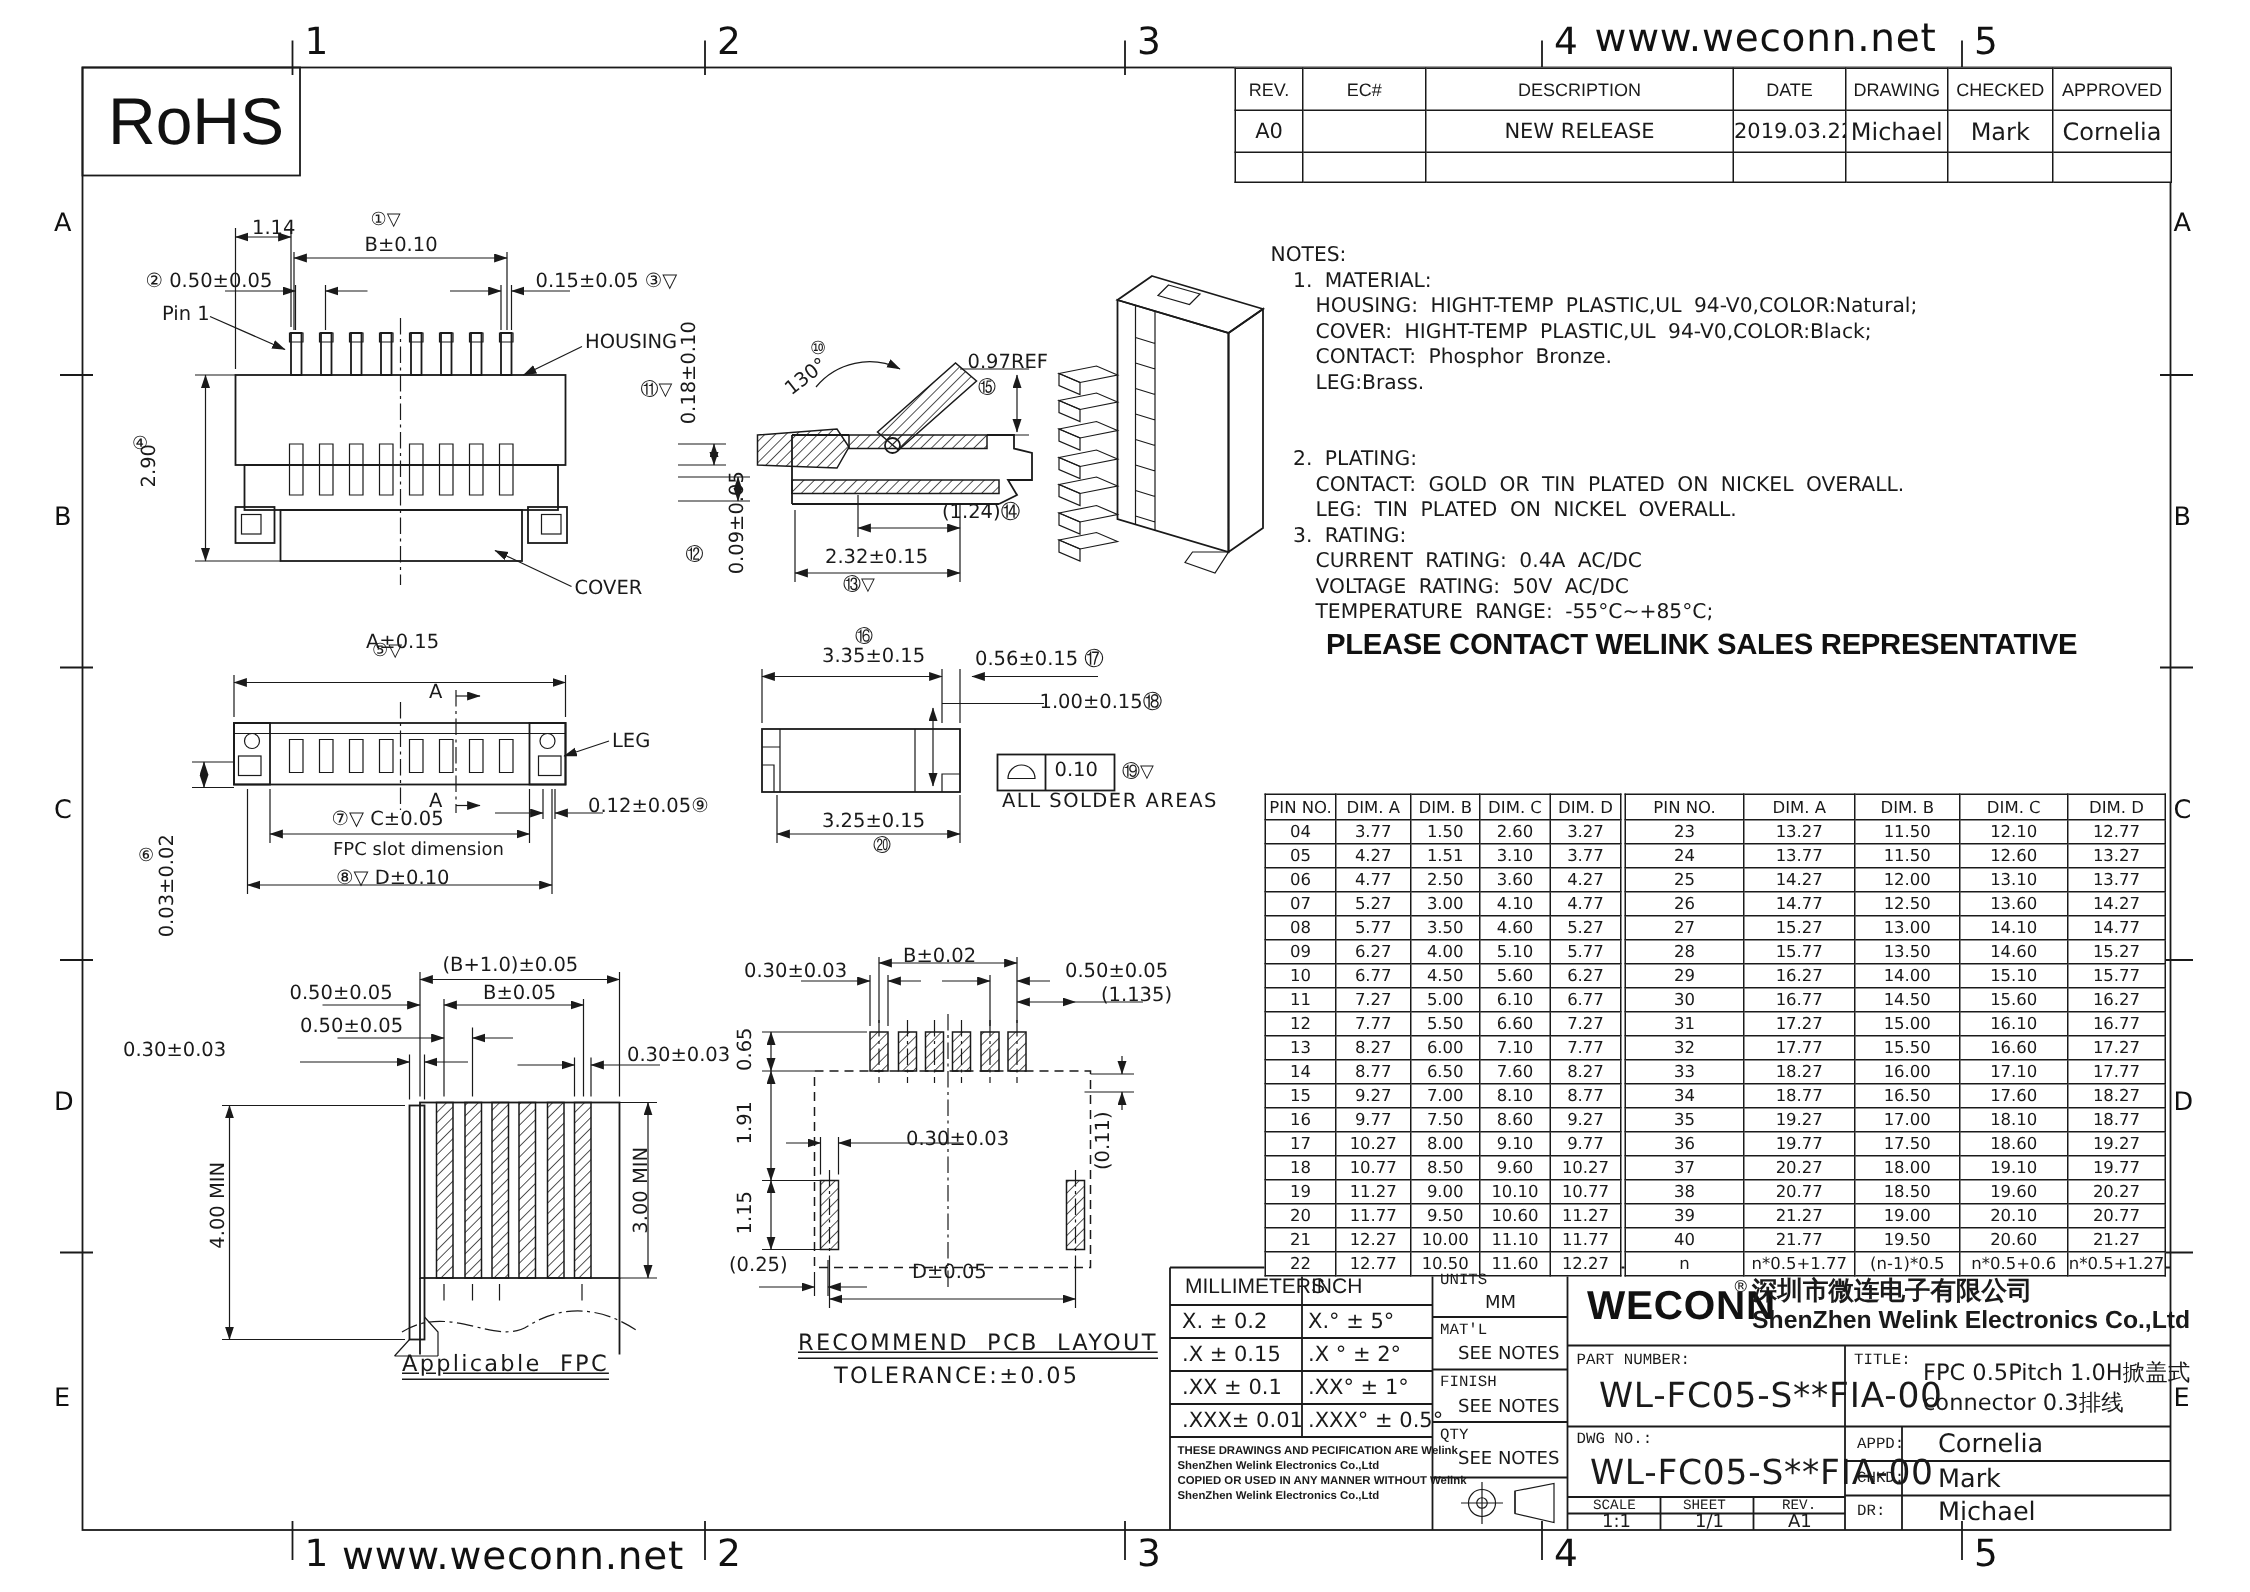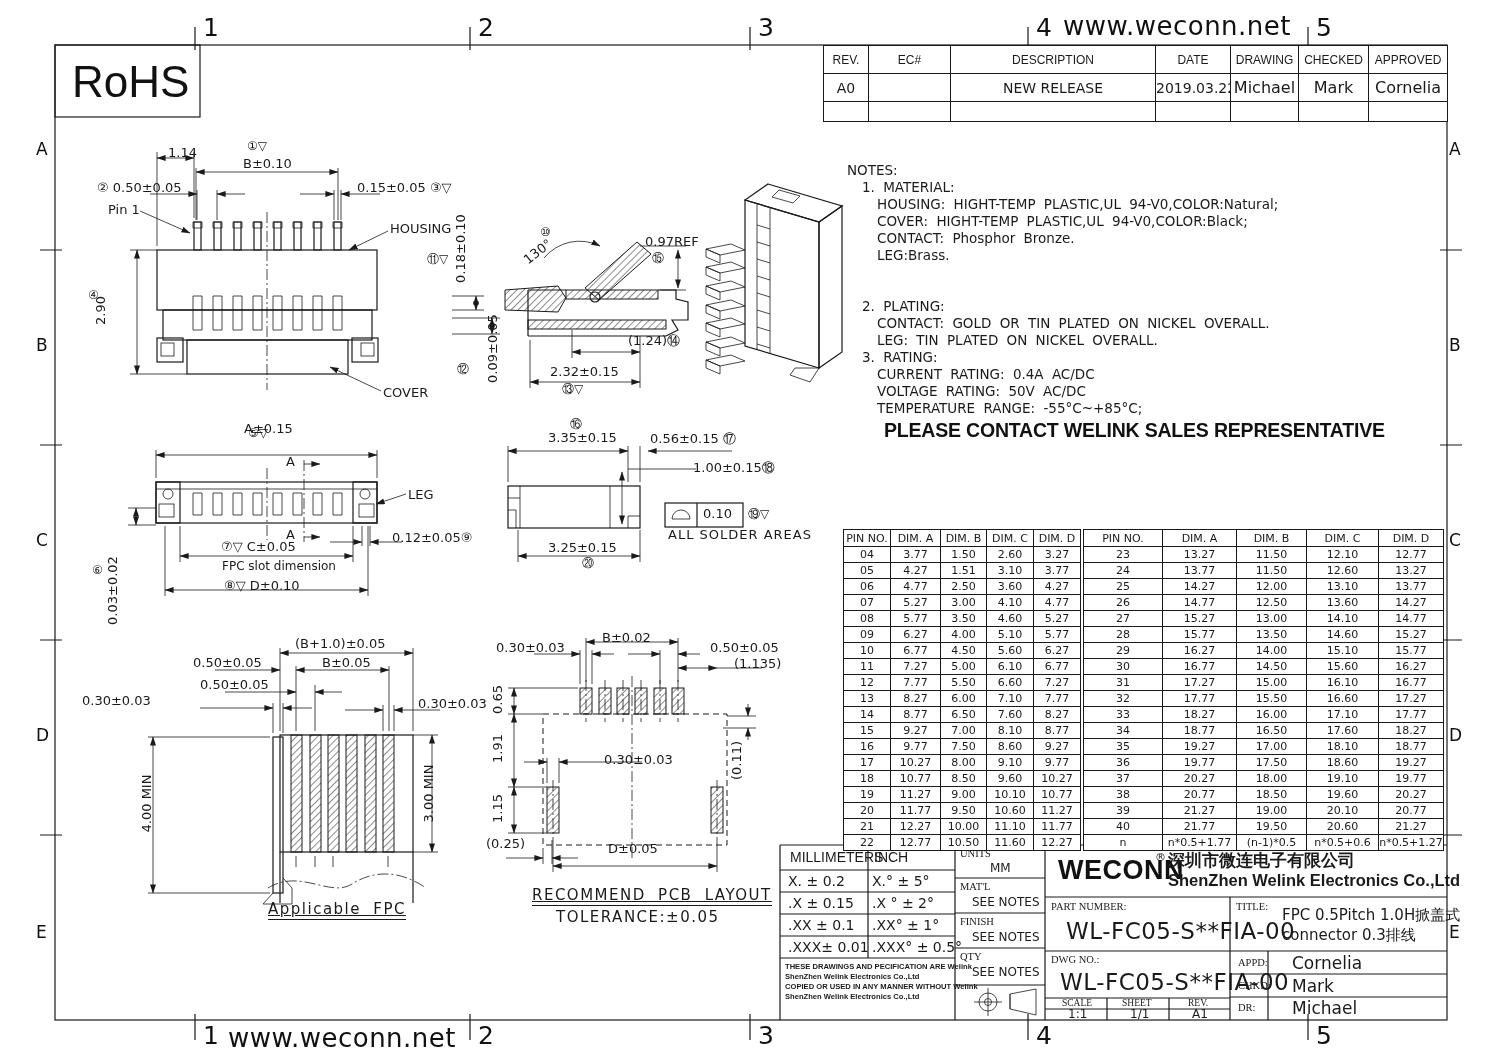--- a/index.html
+++ b/index.html
@@ -26,21 +26,21 @@
 #rev-table th{font-size:12px;height:28px;font-family:"Liberation Sans",sans-serif}
 #rev-table tr.vals td{font-size:14px;height:28px}
 #rev-table tr.vals td:nth-child(5),#rev-table tr.vals td:nth-child(6),#rev-table tr.vals td:nth-child(7){font-size:16px}
 #rev-table tr.emp td{height:20px}
 .pintab th{font-size:11px;height:17px}
 .pintab td{font-size:11px;height:15px;line-height:15px}
 #pin-left{left:843px;top:529px;width:238px}
 #pin-right{left:1083px;top:529px;width:360px}
 #notes{position:absolute;left:847px;top:162px;font-size:13.5px;line-height:17px;word-spacing:4px;white-space:pre}
 #contact{position:absolute;left:884px;top:417px;font-family:"Liberation Sans",sans-serif;font-weight:700;font-size:19.5px;line-height:27px;letter-spacing:-.2px;color:#111}
-.tb-lab{position:absolute;font-size:10.5px;font-family:Liberation Serif, serif}
+.tb-lab{position:absolute;font-size:10.5px;font-family:Liberation Mono, monospace}
 .tb-val{position:absolute;font-size:12px}
 .tol{position:absolute;font-size:14px;white-space:nowrap}
 .legal{position:absolute;font-size:7.6px;font-weight:700;font-family:"Liberation Sans",sans-serif;line-height:9.5px;white-space:nowrap}
 #brand{position:absolute;left:1058px;top:855px;font-family:"Liberation Sans",sans-serif;font-weight:700;font-size:27px;letter-spacing:.5px;color:#111}
 #brand-reg{position:absolute;left:1155px;top:851px;font-size:11px}
 #co-cn{position:absolute;left:1168px;top:849px;font-size:17px;font-weight:600}
 #co-en{position:absolute;left:1168px;top:871px;font-size:16.5px;font-weight:700;font-family:"Liberation Sans",sans-serif}
 .big-val{position:absolute;font-size:23px;letter-spacing:.5px}
 .name-val{position:absolute;font-size:17px}
 </style>

